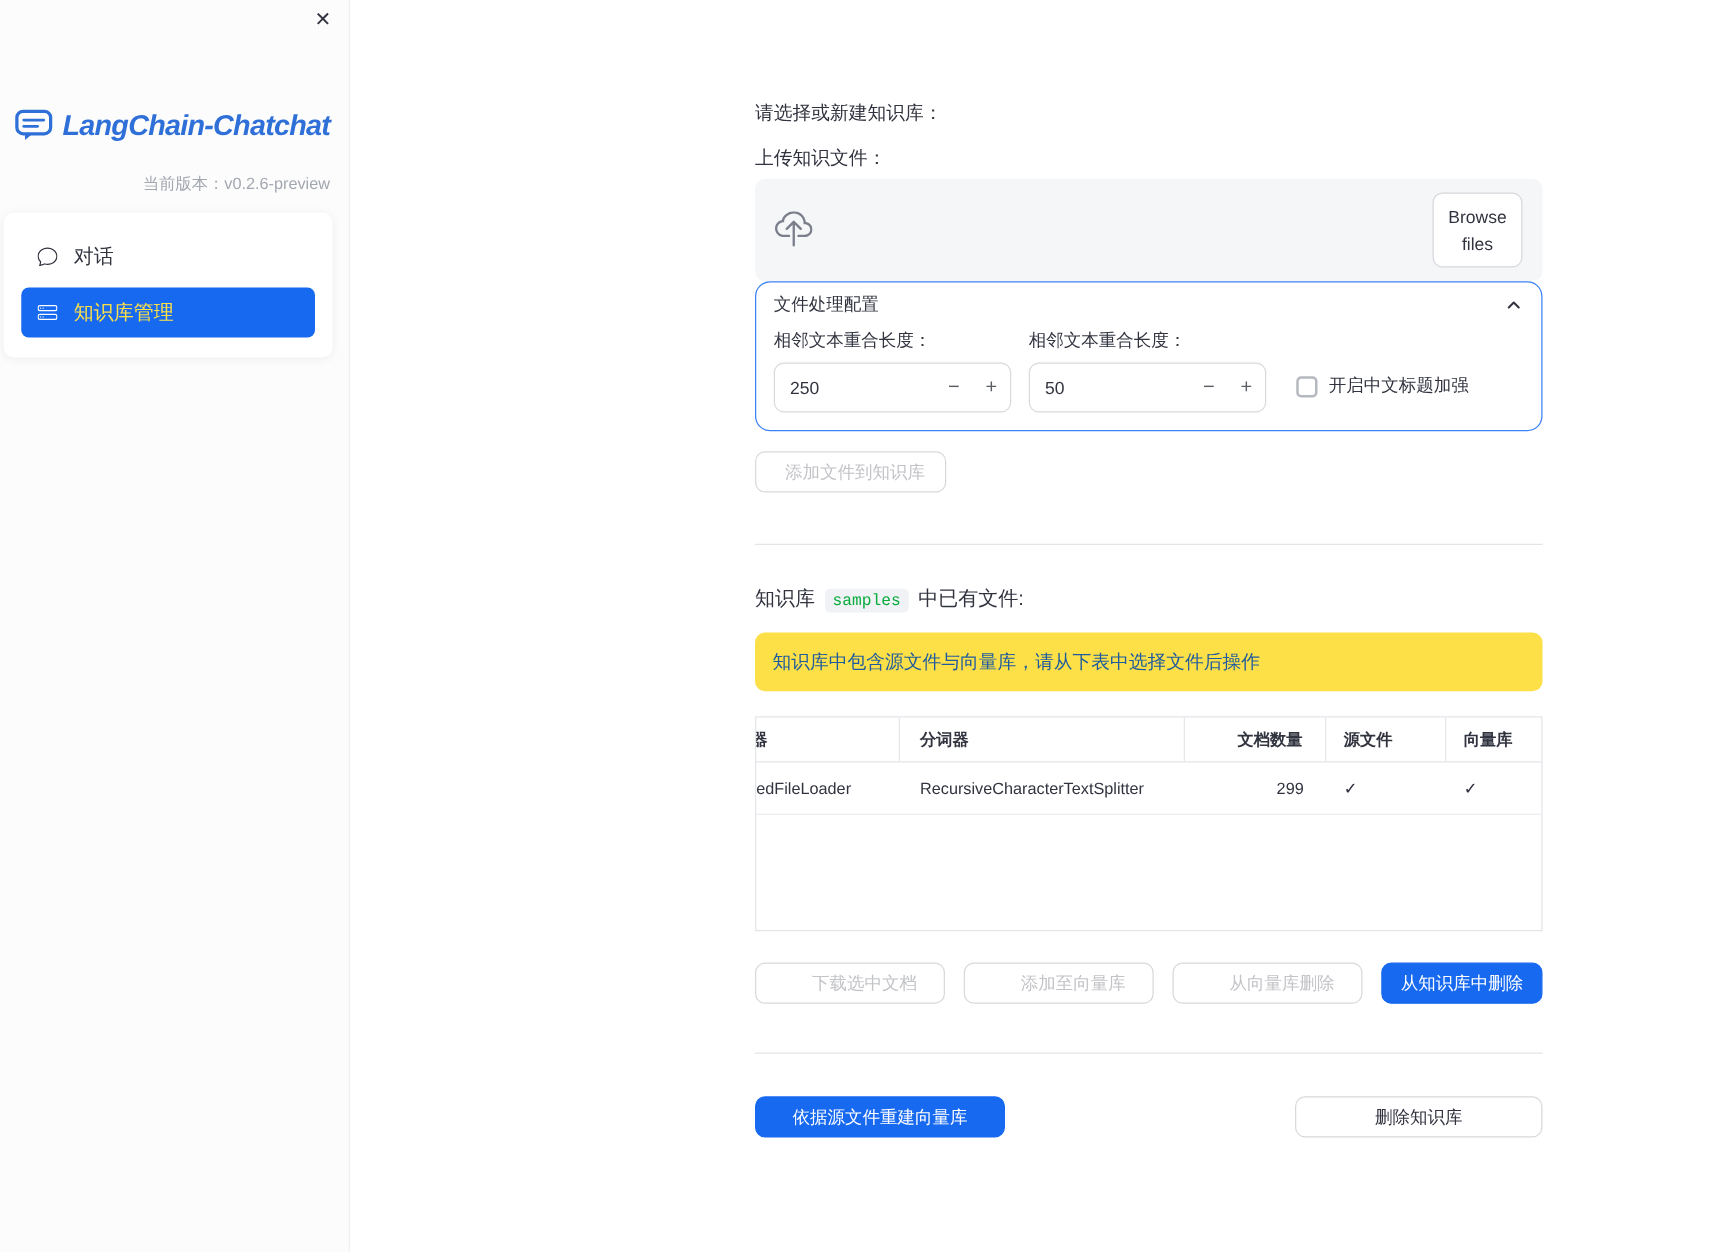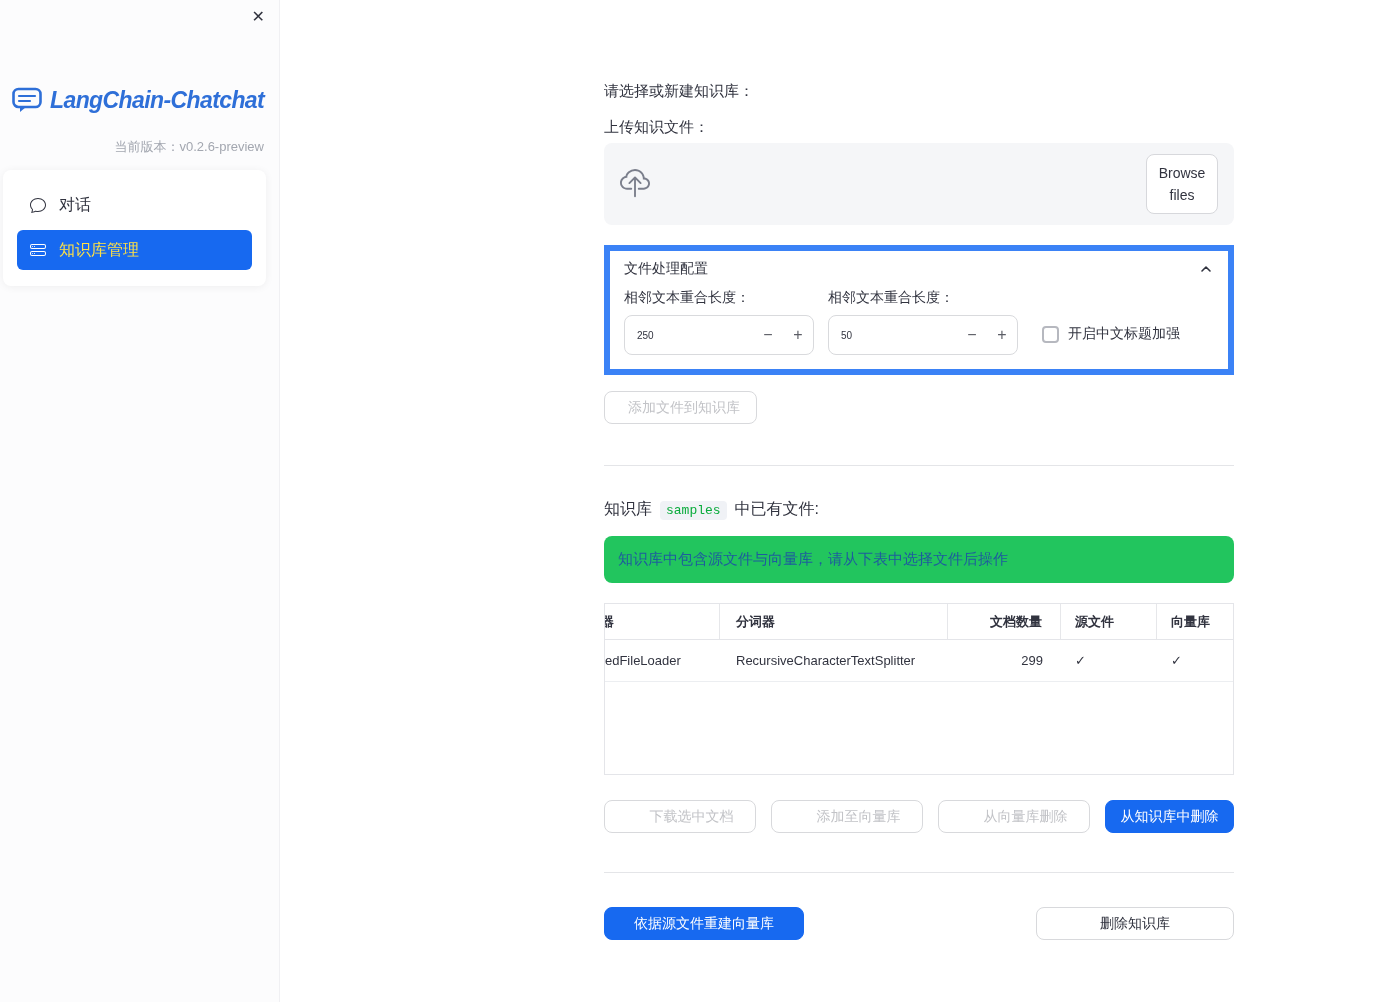--- a/index.html
+++ b/index.html
@@ -70,37 +70,37 @@
   .uploader-texts { margin-left: 16px; width: 478px; }
   .uploader-title { font-size: 15px; color: #31333f; margin-bottom: 7px; }
   .uploader-limit { font-size: 12.5px; line-height: 16px; color: #8b8f9b; }
   .browse-btn {
     margin-left: auto; width: 72px; background: #ffffff;
     border: 1px solid #d7d8dc; border-radius: 8px;
     padding: 7px 8px; font-size: 14px; line-height: 22px;
     text-align: center; color: #31333f; cursor: pointer;
   }
 
-  .expander { margin-top: 20px; border: 6px solid #3b82f6; border-radius: 0; }
+  .expander { border: 1px solid #3b82f6; border-radius: 12px; }
   .exp-header {
     height: 36px; display: flex; align-items: center; justify-content: space-between;
     padding: 0 14px; font-size: 14px; cursor: pointer;
   }
   .exp-body { padding: 2px 14px 14px 14px; }
   .exp-row { display: flex; align-items: flex-end; }
   .num-group { width: 190px; }
   .num-group.first { margin-right: 14px; }
   .num-group.second { margin-right: 24px; }
   .num-label { font-size: 14px; line-height: 17px; }
   .num-control {
     margin-top: 9px; height: 40px; background: #ffffff;
     border: 1px solid #d9dadd; border-radius: 8px;
     display: flex; align-items: center; overflow: hidden;
   }
-  .num-value { flex: 1; padding-left: 12px; font-size: 10px; }
+  .num-value { flex: 1; padding-left: 12px; font-size: 14px; }
   .step-btn {
     width: 30px; height: 100%; display: flex; align-items: center; justify-content: center;
     font-size: 16px; color: #5c5e66; cursor: pointer; background: transparent;
   }
   .checkbox-group { display: flex; align-items: center; gap: 9px; margin-bottom: 12px; }
   .checkbox-box {
     width: 17px; height: 17px; border: 2px solid #b6b8bf; border-radius: 4px;
     background: #fff; cursor: pointer; flex: none;
   }
   .checkbox-label { font-size: 14px; }
@@ -121,21 +121,21 @@
   .divider-2 { margin-top: 39px; }
 
   .kb-line { margin-top: 33px; display: flex; align-items: baseline; gap: 8px; font-size: 16px; }
   .kb-code {
     font-family: "Liberation Mono", "DejaVu Sans Mono", monospace;
     font-size: 13px; color: #09ab3b; background: #f0f2f6;
     padding: 2px 6px; border-radius: 4px;
   }
 
   .info-box {
-    margin-top: 16px; height: 47px; background: #22c55e; border-radius: 8px;
+    margin-top: 16px; height: 47px; background: #fde047; border-radius: 8px;
     display: flex; align-items: center; padding: 0 14px;
     color: #1e5b9e; font-size: 15px;
   }
 
   
   .kb-table { margin-top: 20px; height: 172px; border: 1px solid #e4e5e9; background: #fff; }
   .t-row { display: flex; }
   .t-head { height: 36px; border-bottom: 1px solid #e4e5e9; font-weight: bold; }
   .t-body-row { height: 42px; border-bottom: 1px solid #eceef1; }
   .t-cell {

